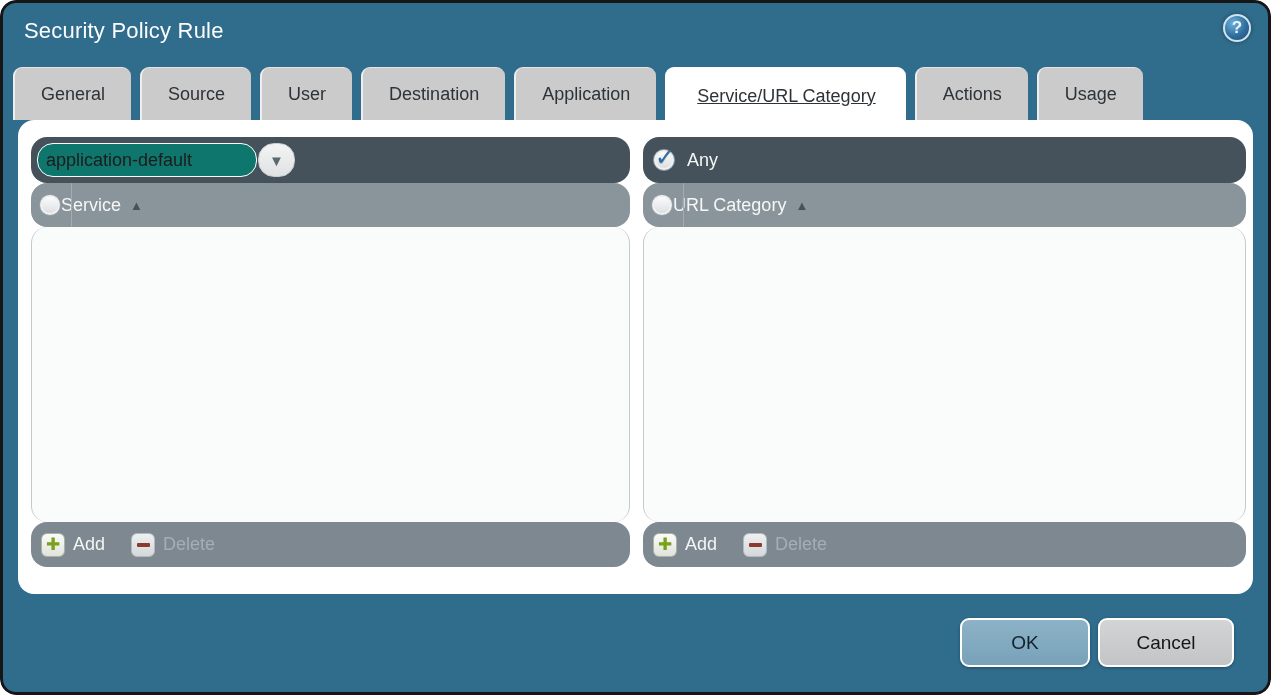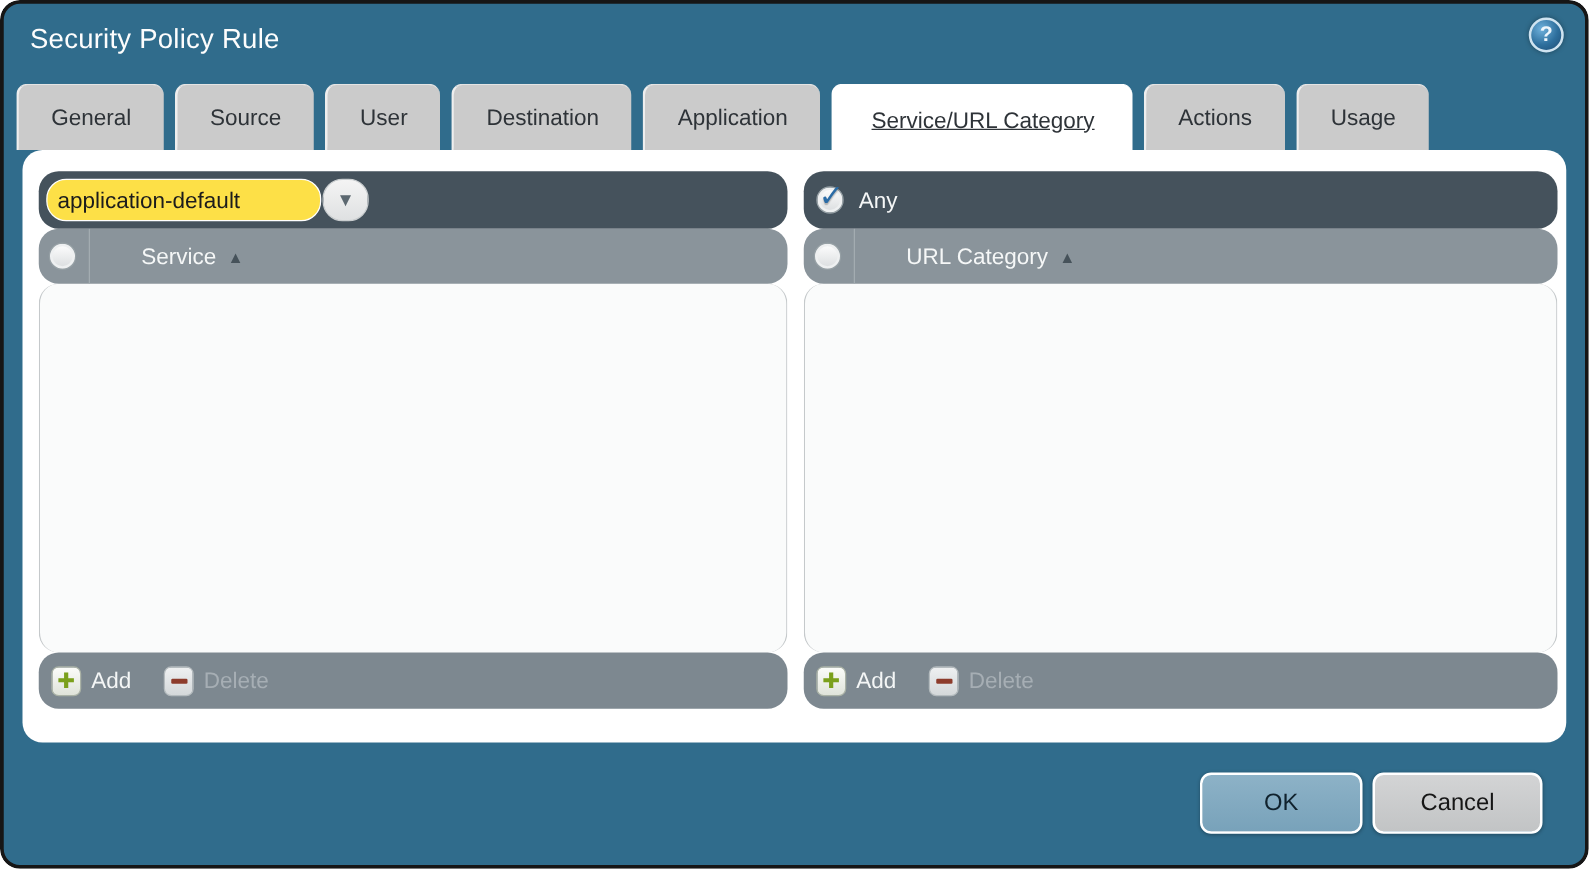--- a/index.html
+++ b/index.html
@@ -78,21 +78,21 @@
   .panel-footer {
     height:45px; background:#7d8890; flex:0 0 auto;
     display:flex; align-items:center; padding:0 10px; gap:26px;
   }
 
   
   .combo { display:flex; align-items:center; }
   .combo-input {
     width:220px; height:34px; border:1px solid #ffffff; outline:none;
     font-family:"Liberation Sans",sans-serif; font-size:18px; color:#1c1c1c;
-    padding:8px 8px; background:#fde047;
+    padding:8px 8px; background:#0f766e;
   }
   .combo-btn {
     width:37px; height:34px; margin-left:1px;
     background:linear-gradient(#f4f4f4,#dfe1e2);
     border:1px solid #c9cdcf;
     display:flex; align-items:center; justify-content:center;
     color:#5c6870; font-size:15px; cursor:pointer;
   }
 
   
@@ -108,21 +108,21 @@
     color:#2b6ca6; font-size:24px; font-weight:bold;
     text-shadow:0 1px 1px rgba(0,0,0,.25);
   }
   .header-checkbox { margin-left:8px; }
 
   .header-divider {
     position:absolute; left:40px; top:0; bottom:0;
     width:1px; background:#a3acb1;
   }
   .header-label {
-    margin-left:52px; color:#f5f7f7; font-size:18px;
+    color:#f5f7f7; font-size:18px;
     display:flex; align-items:center; gap:9px;
   }
   .sort-icon { color:#46525a; font-size:13px; }
 
   .any-label { margin-left:12px; color:#f5f7f7; font-size:18px; }
 
   
   .tool-btn { display:flex; align-items:center; gap:8px; cursor:pointer; }
   .tool-icon {
     width:24px; height:24px; border-radius:6px;

